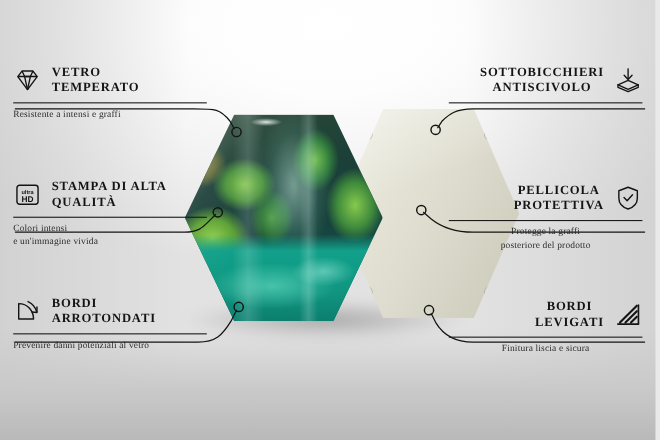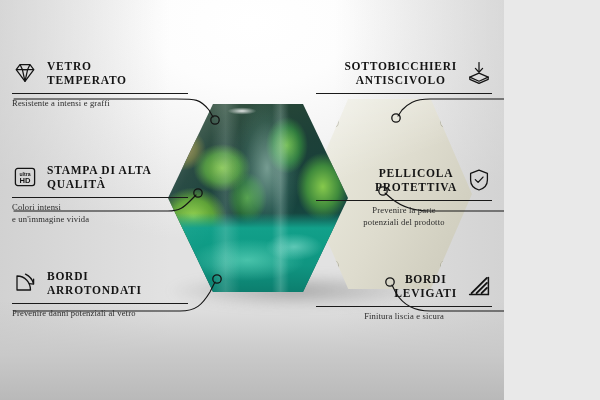--- a/index.html
+++ b/index.html
@@ -3,21 +3,21 @@
 <meta charset="utf-8">
 <style>
   * { margin:0; padding:0; box-sizing:border-box; }
   html,body { width:600px; height:400px; overflow:hidden; }
   body {
     font-family:"Liberation Serif", serif;
     background:#e9e9e9;
     position:relative;
   }
   #stage {
-    position:absolute; inset:0; width:504px; height:400px; overflow:hidden;
+    position:absolute; inset:0; width:596px; height:400px; overflow:hidden;
   }
   
   .bg-base {
     position:absolute; inset:0;
     background:
       radial-gradient(ellipse 70% 55% at 50% 6%, #ffffff 0%, #fdfdfd 28%, #f4f4f4 55%, #ebebeb 78%, #e2e2e2 100%);
   }
   .bg-floor {
     position:absolute; left:0; right:0; top:300px; height:100px;
     background:linear-gradient(to bottom, rgba(225,225,225,0) 0%, #c9c9c9 55%, #b9b9b9 100%);
@@ -282,22 +282,22 @@
           <path d="M9.3 12.6 L12.1 15.4 L17 10.1"></path>
         </svg>
       </span>
       <span class="co-title">
         <span>PELLICOLA</span><br>
         <span>PROTETTIVA</span>
       </span>
     </div>
     <div class="co-rule"></div>
     <div class="co-sub">
-      <span>Prevenire la parte</span><br>
-      <span>potenziali del prodotto</span>
+      <span>Protegge la graffi</span><br>
+      <span>posteriore del prodotto</span>
     </div>
   </div>
 
   <div class="callout right pos-br">
     <div class="co-head">
       <span class="ico">
         <svg viewBox="0 0 26 26" fill="none" stroke="#141414" stroke-linecap="round">
           <path d="M3.6 21.6 H22.4" stroke-width="1.5"></path>
           <path d="M22.4 21.6 L22.4 4.4" stroke-width="1.5"></path>
           <path d="M5.6 20.2 L20.9 4.9" stroke-width="1.9"></path>

